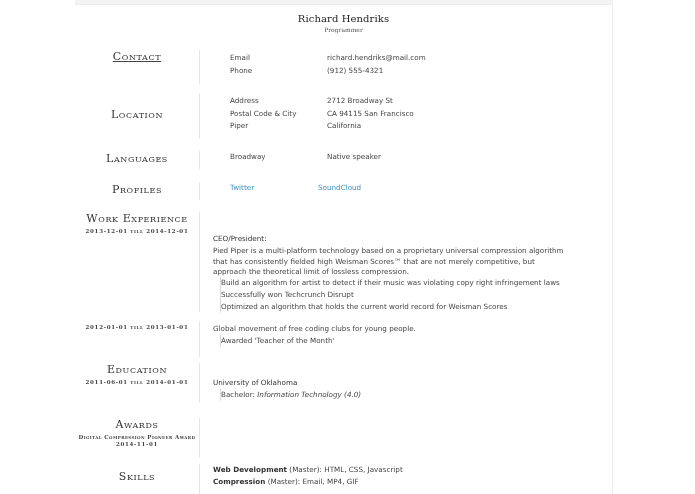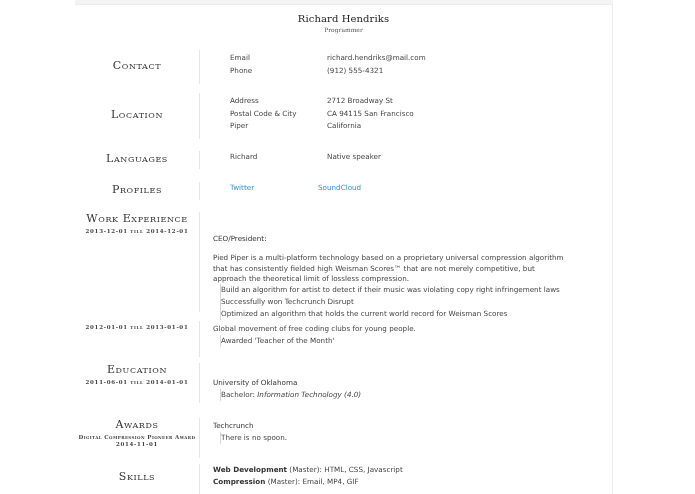--- a/index.html
+++ b/index.html
@@ -13,38 +13,38 @@
   .label { position:absolute; left:0; width:124px; text-align:center; }
   .label .title { font-family:"DejaVu Serif", serif; font-variant:small-caps; font-size:11px; color:#333; letter-spacing:0.6px; }
   .label .sub { font-family:"DejaVu Serif", serif; font-variant:small-caps; font-size:5.5px; font-weight:bold; color:#444; letter-spacing:0.7px; margin-top:3px; line-height:7px; }
   .divider { position:absolute; left:124px; width:1px; background:#e5e5e5; }
   .content { position:absolute; left:138px; width:380px; font-size:7.2px; line-height:12.4px; color:#444; }
   .row { position:relative; height:12.5px; }
   .row .k { position:absolute; left:0;padding-left:17px; }
   .row .v { position:absolute; left:114px; }
   a { color:#3d8fc4; text-decoration:none; }
   .b { font-weight:bold; color:#333; }
-  .par { line-height:10.2px; margin-top:8px; }
+  .par { line-height:10.2px; margin-top:1px; }
   .hl { border-left:1px solid #d8d8d8; margin-left:7px; line-height:12px; }
   .i { font-style:italic; }
 </style>
 </head>
 <body>
 
 <div class="topstrip"></div>
 
 <div class="card">
 
   <div class="header">
     <div class="name">Richard Hendriks</div>
     <div class="role">Programmer</div>
   </div>
 
   <div class="section" style="top:45px;height:34px;">
-    <div class="label" style="top:9px;">
+    <div class="label" style="top:0;text-decoration:underline;">
         <div class="title">Contact</div>
       </div>
     <div class="divider" style="top:0;height:34px;"></div>
     <div class="content" style="top:2px;">
       <div class="row">
         <span class="k">Email</span>
         <span class="v">richard.hendriks@mail.com</span>
       </div>
       <div class="row">
         <span class="k">Phone</span>
@@ -74,21 +74,21 @@
     </div>
   </div>
 
   <div class="section" style="top:146px;height:18px;">
     <div class="label" style="top:1px;">
         <div class="title">Languages</div>
       </div>
     <div class="divider" style="top:0;height:18px;"></div>
     <div class="content" style="top:0px;">
       <div class="row">
-        <span class="k">Richard</span>
+        <span class="k">Broadway</span>
         <span class="v">Native speaker</span>
       </div>
     </div>
   </div>
 
   <div class="section" style="top:177px;height:18px;">
     <div class="label" style="top:1px;">
         <div class="title">Profiles</div>
       </div>
     <div class="divider" style="top:0;height:18px;"></div>
@@ -141,24 +141,20 @@
     </div>
   </div>
 
   <div class="section" style="top:413px;height:40px;">
     <div class="label" style="top:0px;">
       <div class="title">Awards</div>
       <div class="sub" style="letter-spacing:0.4px;">Digital Compression Pioneer Award</div>
       <div class="sub" style="margin-top:0;">2014-11-01</div>
     </div>
     <div class="divider" style="top:0;height:40px;"></div>
-    <div class="content" style="top:2px;">
-      <div style="color:#333;">Techcrunch</div>
-      <div class="hl">There is no spoon.</div>
-    </div>
   </div>
 
   <div class="section" style="top:459px;height:40px;">
     <div class="label" style="top:6px;">
         <div class="title">Skills</div>
       </div>
     <div class="divider" style="top:0;height:40px;"></div>
     <div class="content" style="top:0px;">
       <div>
         <span class="b">Web Development</span>

